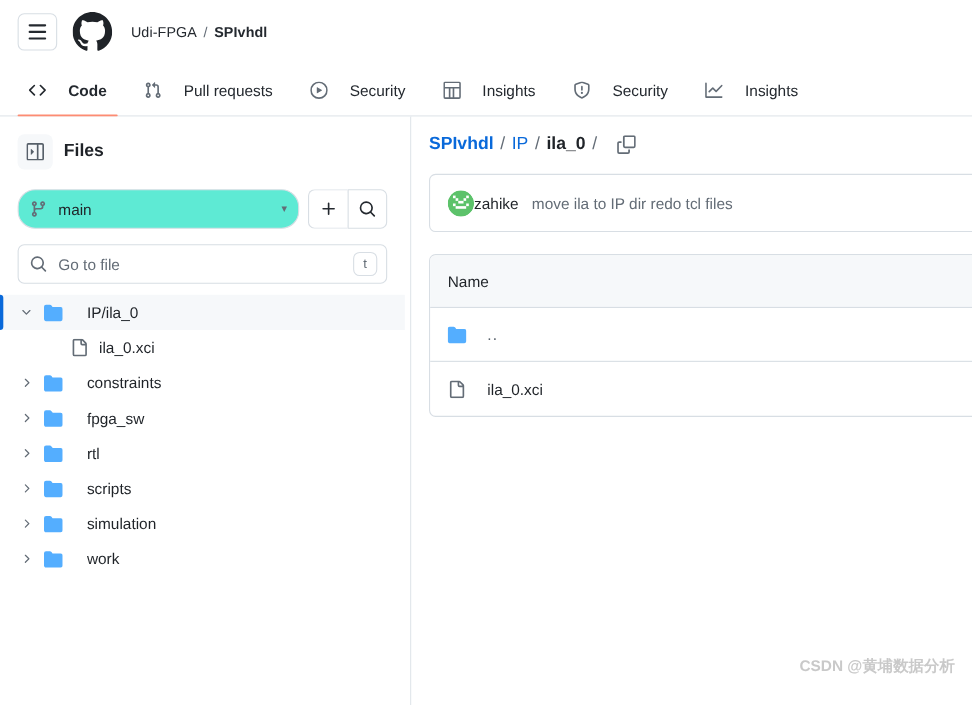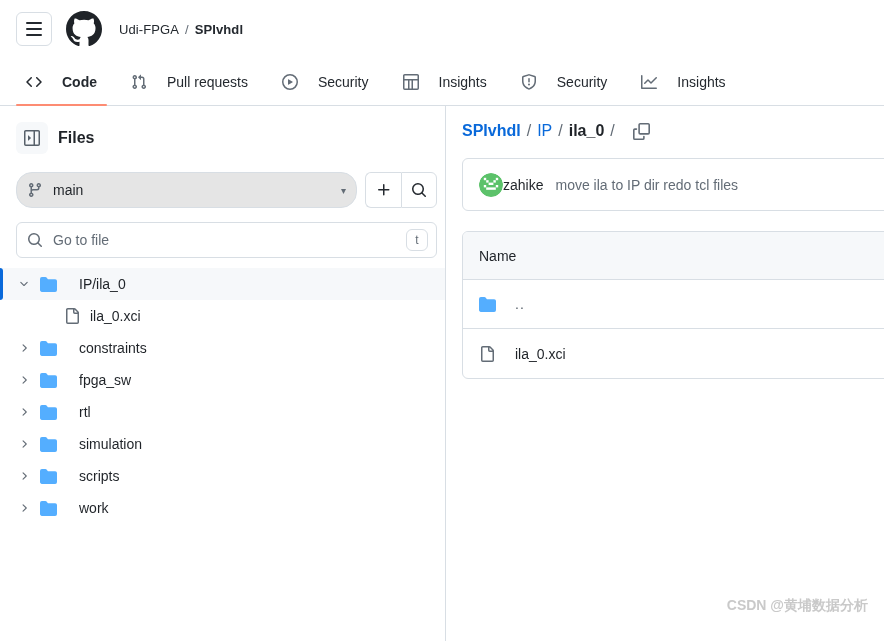--- a/index.html
+++ b/index.html
@@ -76,24 +76,24 @@
     height: 2px;
     background: #fd8c73;
     border-radius: 6px;
   }
 
   
   .body { display: flex; height: calc(641px - 58px - 48px); }
 
   
   .sidebar {
-    width: 446px;
+    width: 374px;
     flex: none;
     border-right: 1px solid #d8dee4;
-    padding: 16px 8px 0 16px;
+    padding: 16px 21px 0 16px;
     background: #ffffff;
     overflow: hidden;
     position: relative;
   }
   .files-head { display: flex; align-items: center; gap: 10px; margin-bottom: 18px; }
   .collapse-btn {
     width: 32px; height: 32px;
     border-radius: 6px;
     background: #f6f8fa;
     display: flex; align-items: center; justify-content: center;
@@ -102,21 +102,21 @@
   .files-title { font-size: 16px; font-weight: bold; color: #1f2328; }
 
   .branch-row { display: flex; align-items: center; gap: 8px; margin-bottom: 14px; }
   .branch-select {
     flex: 1;
     height: 36px;
     border: 1px solid #d8dee4;
     border-radius: 16px;
     display: flex; align-items: center;
     padding: 0 10px;
-    background: #e5e5e5;
+    background: #5eead4;
     cursor: pointer;
     min-width: 0;
   }
   .branch-select .bico { color: #636c76; display: flex; flex: none; }
   .branch-name { font-size: 14px; color: #1f2328; margin-left: 10px; flex: 1; }
   .caret { color: #636c76; font-size: 10px; margin-left: auto; }
   .btn-group { display: flex; flex: none; }
   .icon-btn {
     width: 36px; height: 36px;
     border: 1px solid #d8dee4;
@@ -442,35 +442,35 @@
           <span class="tw">
             <svg width="12" height="12" viewBox="0 0 16 16" fill="currentColor">
                 <path d="M6.22 3.22a.75.75 0 0 1 1.06 0l4.25 4.25a.75.75 0 0 1 0 1.06l-4.25 4.25a.749.749 0 1 1-1.06-1.06L9.94 8 6.22 4.28a.75.75 0 0 1 0-1.06Z"></path>
               </svg>
           </span>
           <span class="ficon">
             <svg width="17" height="17" viewBox="0 0 16 16" fill="#54aeff">
                 <path d="M1.75 1A1.75 1.75 0 0 0 0 2.75v10.5C0 14.216.784 15 1.75 15h12.5A1.75 1.75 0 0 0 16 13.25v-8.5A1.75 1.75 0 0 0 14.25 3H7.5a.25.25 0 0 1-.2-.1l-.9-1.2C6.07 1.26 5.55 1 5 1H1.75Z"></path>
               </svg>
           </span>
+          <span class="label">scripts</span>
+        </div>
+
+        <div class="tree-row">
+          <span class="tw">
+            <svg width="12" height="12" viewBox="0 0 16 16" fill="currentColor">
+                <path d="M6.22 3.22a.75.75 0 0 1 1.06 0l4.25 4.25a.75.75 0 0 1 0 1.06l-4.25 4.25a.749.749 0 1 1-1.06-1.06L9.94 8 6.22 4.28a.75.75 0 0 1 0-1.06Z"></path>
+              </svg>
+          </span>
+          <span class="ficon">
+            <svg width="17" height="17" viewBox="0 0 16 16" fill="#54aeff">
+                <path d="M1.75 1A1.75 1.75 0 0 0 0 2.75v10.5C0 14.216.784 15 1.75 15h12.5A1.75 1.75 0 0 0 16 13.25v-8.5A1.75 1.75 0 0 0 14.25 3H7.5a.25.25 0 0 1-.2-.1l-.9-1.2C6.07 1.26 5.55 1 5 1H1.75Z"></path>
+              </svg>
+          </span>
           <span class="label">simulation</span>
-        </div>
-
-        <div class="tree-row">
-          <span class="tw">
-            <svg width="12" height="12" viewBox="0 0 16 16" fill="currentColor">
-                <path d="M6.22 3.22a.75.75 0 0 1 1.06 0l4.25 4.25a.75.75 0 0 1 0 1.06l-4.25 4.25a.749.749 0 1 1-1.06-1.06L9.94 8 6.22 4.28a.75.75 0 0 1 0-1.06Z"></path>
-              </svg>
-          </span>
-          <span class="ficon">
-            <svg width="17" height="17" viewBox="0 0 16 16" fill="#54aeff">
-                <path d="M1.75 1A1.75 1.75 0 0 0 0 2.75v10.5C0 14.216.784 15 1.75 15h12.5A1.75 1.75 0 0 0 16 13.25v-8.5A1.75 1.75 0 0 0 14.25 3H7.5a.25.25 0 0 1-.2-.1l-.9-1.2C6.07 1.26 5.55 1 5 1H1.75Z"></path>
-              </svg>
-          </span>
-          <span class="label">scripts</span>
         </div>
 
         <div class="tree-row">
           <span class="tw">
             <svg width="12" height="12" viewBox="0 0 16 16" fill="currentColor">
                 <path d="M6.22 3.22a.75.75 0 0 1 1.06 0l4.25 4.25a.75.75 0 0 1 0 1.06l-4.25 4.25a.749.749 0 1 1-1.06-1.06L9.94 8 6.22 4.28a.75.75 0 0 1 0-1.06Z"></path>
               </svg>
           </span>
           <span class="ficon">
             <svg width="17" height="17" viewBox="0 0 16 16" fill="#54aeff">

